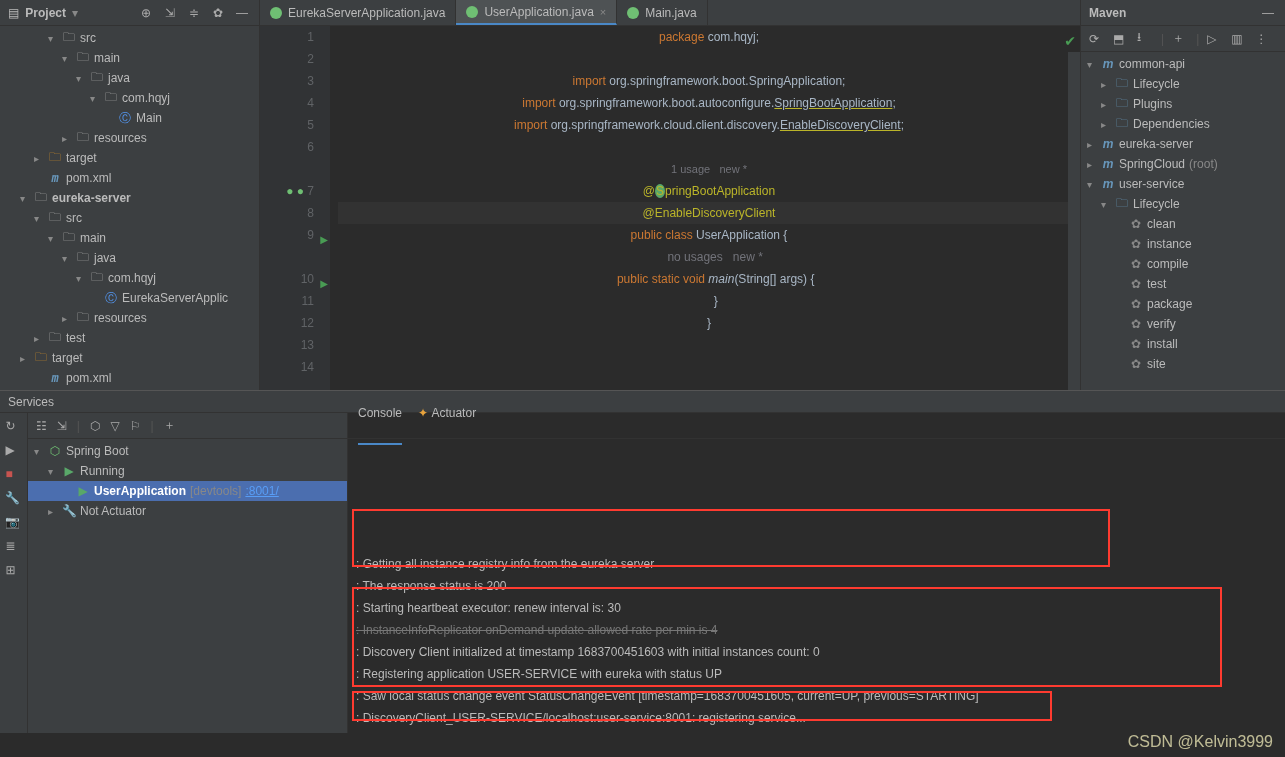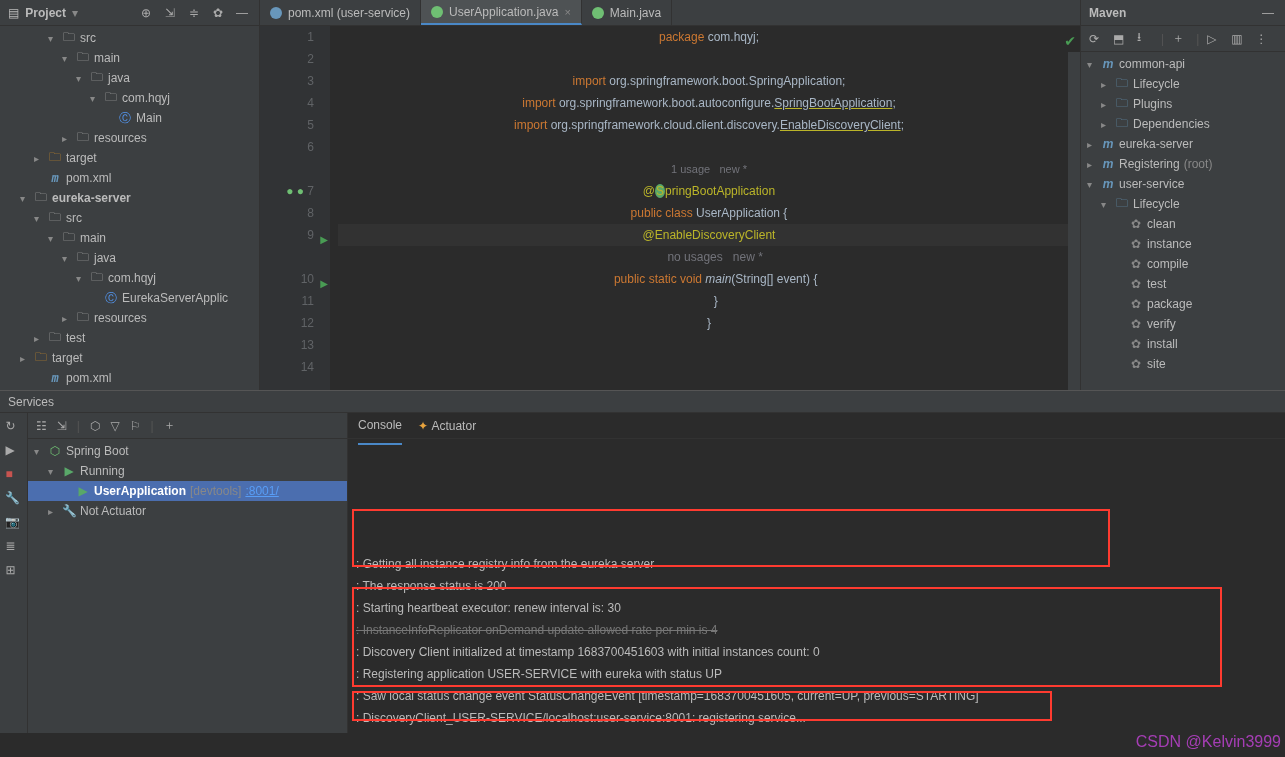--- a/index.html
+++ b/index.html
@@ -57,30 +57,30 @@
 
 .services { border-top:1px solid #555; }
 .services-title { height:22px; background:#3c3f41; padding:0 8px; color:#bbb; display:flex; align-items:center; border-bottom:1px solid #323232; }
 .services-body { display:flex; height:320px; }
 .svc-left-icons { width:28px; background:#3c3f41; border-right:1px solid #323232; display:flex; flex-direction:column; align-items:center; gap:8px; padding-top:6px; }
 .svc-left-icons .ic { width:16px; height:16px; color:#aaa; cursor:pointer; }
 .svc-tree-area { width:320px; background:#3c3f41; border-right:1px solid #323232; }
 .svc-tree-tb { height:26px; display:flex; align-items:center; gap:10px; padding:0 8px; color:#aaa; border-bottom:1px solid #323232; }
 .svc-console { flex:1; background:#2b2b2b; display:flex; flex-direction:column; }
 .svc-console-tabs { height:26px; display:flex; align-items:center; gap:16px; padding:0 10px; border-bottom:1px solid #323232; }
-.svc-console-tabs .ctab { cursor:pointer; height:39px; display:flex; align-items:center; }
+.svc-console-tabs .ctab { cursor:pointer; height:39px; display:flex; }
 .svc-console-tabs .ctab.active { border-bottom:2px solid #4a88c7; }
 .console-out { flex:1; font-family:Consolas,monospace; font-size:13px; line-height:22px; padding:4px 8px; color:#bbb; white-space:pre; overflow:hidden; position:relative; }
 .redbox { border:2px solid #ff3b30; position:absolute; pointer-events:none; }
 
 .svc-tree .tree-item.sel { background:#4b6eaf; color:#fff; }
 .green-play { color:#59a869; }
 .svc-link { color:#589df6; text-decoration:underline; }
 
-.watermark { position:absolute; right:4px; bottom:6px; color:#d946ef; font-size:16px; opacity:.7; }
+.watermark { position:absolute; right:12px; bottom:6px; color:#fef9c3; font-size:16px; opacity:.7; }
 .checkmark { position:absolute; top:4px; right:4px; color:#499c54; font-size:14px; }
 .scroll-track { position:absolute; right:0; top:26px; bottom:0; width:12px; background:#3c3f41; }
 </style>
 </head>
 <body>
 
 <div class="main-area">
 
   <div class="left-panel">
     <div class="panel-header">
@@ -184,22 +184,22 @@
           <span class="arrow "></span>
           <span class="ficon maven">m</span>
           <span>pom.xml</span>
         </div>
       </div>
   </div>
 
   <div class="editor-panel">
     <div class="tabs" id="editor-tabs">
         <div class="tab">
-          <span class="tab-ico" style="background:#6897bb"></span>
-          <span>pom.xml (user-service)</span>
+          <span class="tab-ico" style="background:#6fbf73"></span>
+          <span>EurekaServerApplication.java</span>
         </div>
         <div class="tab active">
           <span class="tab-ico" style="background:#6fbf73"></span>
           <span>UserApplication.java</span>
           <span class="close">×</span>
         </div>
         <div class="tab">
           <span class="tab-ico" style="background:#6fbf73"></span>
           <span>Main.java</span>
         </div>
@@ -228,24 +228,24 @@
         </div>
       <div class="code">
         <div class="line"><span class="kw">package</span><span> com.hqyj;</span></div>
         <div class="line"></div>
         <div class="line"><span class="kw">import</span><span> org.springframework.boot.SpringApplication;</span></div>
         <div class="line"><span class="kw">import</span><span> org.springframework.boot.autoconfigure.</span><span class="hilink">SpringBootApplication</span><span>;</span></div>
         <div class="line"><span class="kw">import</span><span> org.springframework.cloud.client.discovery.</span><span class="hilink">EnableDiscoveryClient</span><span>;</span></div>
         <div class="line"></div>
         <div class="line hint">1 usage   new *</div>
         <div class="line"><span class="ann"><span>@</span><span style="background:#59a869;border-radius:50%;padding:0 1px;">S</span><span>pringBootApplication</span></span></div>
+        <div class="line hl"><span class="ann">@EnableDiscoveryClient</span></div>
         <div class="line"><span class="kw">public</span> <span class="kw">class</span><span> UserApplication {</span></div>
-        <div class="line hl"><span class="ann">@EnableDiscoveryClient</span></div>
         <div class="line hint">    <span>no usages   new *</span></div>
-        <div class="line">    <span class="kw">public</span> <span class="kw">static</span> <span class="kw">void</span> <span class="fn">main</span><span>(String[] event) {</span></div>
+        <div class="line">    <span class="kw">public</span> <span class="kw">static</span> <span class="kw">void</span> <span class="fn">main</span><span>(String[] args) {</span></div>
         <div class="line">    }</div>
         <div class="line">}</div>
         <div class="line"></div>
       </div>
       <div class="scroll-track"></div>
     </div>
   </div>
 
   <div class="right-panel">
     <div class="panel-header">
@@ -286,21 +286,21 @@
           <span>Dependencies</span>
         </div>
         <div class="tree-item" style="padding-left: 6px;">
           <span class="arrow closed"></span>
           <span class="ficon" style="color:#6897bb;font-weight:bold;font-style:italic">m</span>
           <span>eureka-server</span>
         </div>
         <div class="tree-item" style="padding-left: 6px;">
           <span class="arrow closed"></span>
           <span class="ficon" style="color:#6897bb;font-weight:bold;font-style:italic">m</span>
-          <span>Registering</span>
+          <span>SpringCloud</span>
           <span style="color:#888"> (root)</span>
         </div>
         <div class="tree-item" style="padding-left: 6px;">
           <span class="arrow open"></span>
           <span class="ficon" style="color:#6897bb;font-weight:bold;font-style:italic">m</span>
           <span>user-service</span>
         </div>
         <div class="tree-item" style="padding-left: 20px;">
           <span class="arrow open"></span>
           <span class="ficon" style="color:#6897bb">🗀</span>

